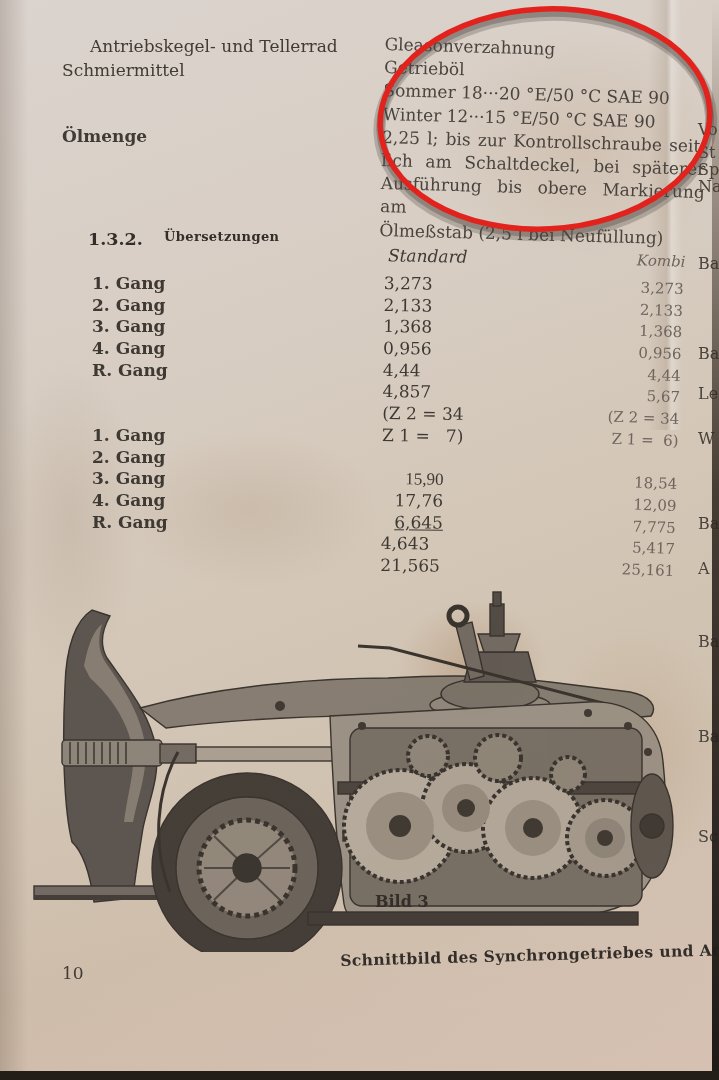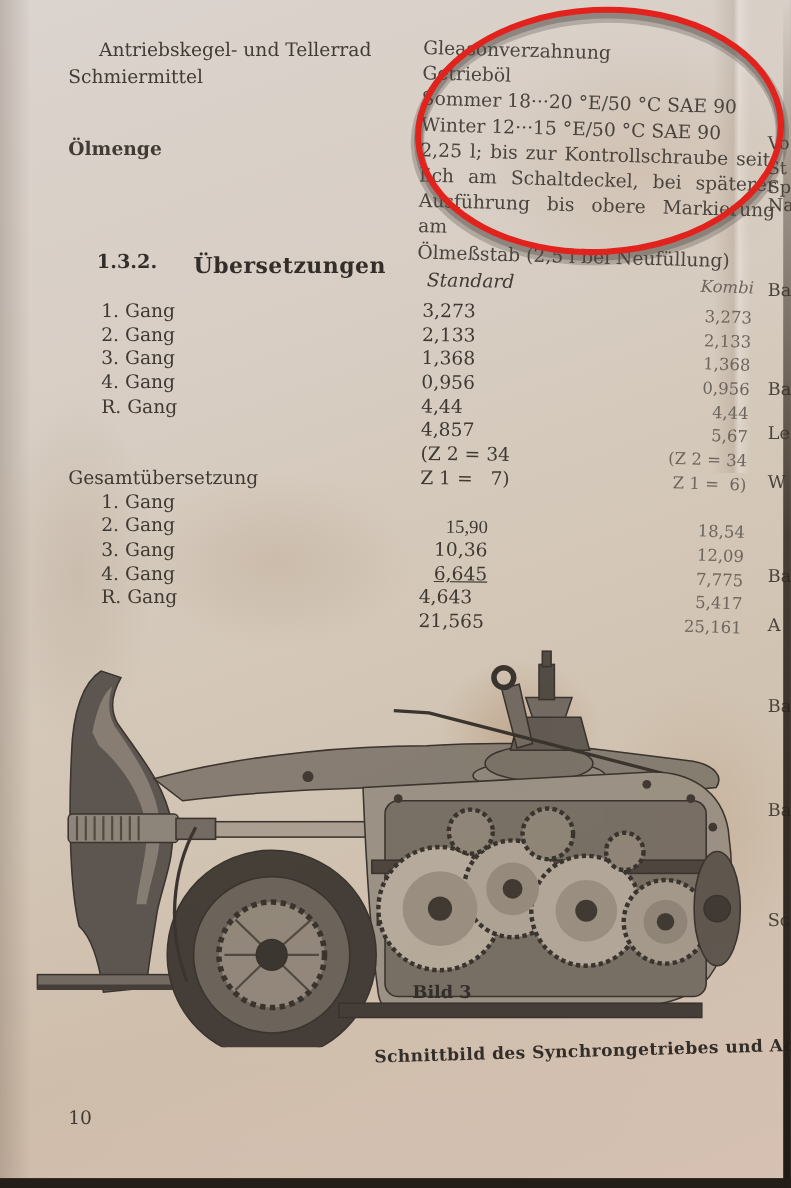--- a/index.html
+++ b/index.html
@@ -10,21 +10,21 @@
   }
   .stain{position:absolute;pointer-events:none;}
   .txt{position:absolute;color:#413b35;font-size:17px;white-space:nowrap;}
   .bold{font-weight:bold;color:#332e29;}
   .ital{font-style:italic;}
   .spec-right{position:absolute;left:385px;top:33px;width:324px;line-height:23.2px;
     transform:rotate(1.6deg);transform-origin:left top;color:#4a443e;font-size:17px;}
   .spec-right .just{text-align:justify;text-align-last:justify;}
   .col{position:absolute;line-height:21.7px;font-size:17px;color:#3f3933;}
   .col div{height:21.7px;}
-  .lbl-ind{padding-left:30px;}
+  .lbl-ind{padding-left:30px;font-weight:bold;}
   .num{white-space:pre;}
   .kombi-col{color:#6e655d;font-size:15px;text-align:right;
     transform:rotate(1.9deg);transform-origin:left top;}
   .frag{position:absolute;left:698px;color:#4a443c;font-size:16px;white-space:nowrap;}
   .edge-right{position:absolute;right:0;top:0;width:7px;height:1080px;
     background:linear-gradient(180deg,rgba(74,58,46,0) 0%,rgba(74,58,46,.35) 14%,rgba(46,38,31,.85) 45%,#1f1a16 100%);}
   .edge-bottom{position:absolute;left:0;bottom:0;width:719px;height:9px;background:#241e19;}
   .edge-left{position:absolute;left:0;top:0;width:28px;height:1080px;
     background:linear-gradient(90deg,rgba(85,68,56,.22),rgba(85,68,56,0));}
   .crease{position:absolute;top:0;left:648px;width:34px;height:430px;
@@ -53,53 +53,52 @@
     <div>Getrieböl</div>
     <div>Sommer 18···20 °E/50 °C SAE 90</div>
     <div>Winter 12···15 °E/50 °C SAE 90</div>
     <div class="just">2,25 l; bis zur Kontrollschraube seit-</div>
     <div class="just">lich am Schaltdeckel, bei späterer</div>
     <div class="just">Ausführung bis obere Markierung am</div>
     <div>Ölmeßstab (2,5 l bei Neufüllung)</div>
   </div>
 
   <div class="txt bold" style="left:88px;top:229px;font-size:17.5px;">1.3.2.</div>
-  <div class="txt bold" style="left:176px;top:229px;font-size:20px;letter-spacing:.4px;">Übersetzungen</div>
+  <div class="txt bold" style="left:164px;top:229px;font-size:13px;letter-spacing:.4px;">Übersetzungen</div>
 
   <div class="txt ital" style="left:388px;top:246px;transform:rotate(1.2deg);">Standard</div>
   <div class="txt ital" style="left:637px;top:252px;font-size:15px;color:#6e655d;transform:rotate(2deg);">Kombi</div>
 
   <div class="col" style="left:62px;top:273px;width:310px;">
     <div class="lbl-ind">1. Gang</div>
     <div class="lbl-ind">2. Gang</div>
     <div class="lbl-ind">3. Gang</div>
     <div class="lbl-ind">4. Gang</div>
     <div class="lbl-ind">R. Gang</div>
     <div></div>
     <div></div>
-    <div>Gesamtübersetzung</div>
     <div class="lbl-ind">1. Gang</div>
     <div class="lbl-ind">2. Gang</div>
     <div class="lbl-ind">3. Gang</div>
     <div class="lbl-ind">4. Gang</div>
     <div class="lbl-ind">R. Gang</div>
   </div>
 
   <div class="col" style="left:384px;top:273px;width:110px;transform:rotate(0.7deg);transform-origin:left top;">
     <div class="num">3,273</div>
     <div class="num">2,133</div>
     <div class="num">1,368</div>
     <div class="num">0,956</div>
     <div class="num">4,44</div>
     <div class="num">4,857</div>
     <div class="num">(Z 2 = 34</div>
     <div class="num">Z 1 =   7)</div>
     <div class="num"></div>
     <div class="num" style="width:62px;text-align:right;font-family:Liberation Serif, serif;">15,90</div>
-    <div class="num" style="width:62px;text-align:right;">10,36</div>
+    <div class="num" style="width:62px;text-align:right;">17,76</div>
     <div class="num" style="width:62px;text-align:right;text-decoration:underline;">6,645</div>
     <div class="num" style="width:62px;text-align:left;">4,643</div>
     <div class="num" style="width:62px;">21,565</div>
   </div>
 
   <div class="col kombi-col" style="left:560px;top:275px;width:124px;">
     <div class="num">3,273</div>
     <div class="num">2,133</div>
     <div class="num">1,368</div>
     <div class="num">0,956</div>
@@ -226,21 +225,21 @@
         <circle cx="334" cy="140" r="4"></circle>
           <circle cx="620" cy="166" r="4"></circle>
         <circle cx="252" cy="120" r="5"></circle>
       </g>
     </g>
   </svg>
 
   <div class="txt bold" style="left:347px;top:892px;font-size:16px;margin-left:28px;">Bild 3</div>
   <div class="txt bold" style="left:340px;top:951px;font-size:15.5px;letter-spacing:.4px;transform:rotate(-1.6deg);transform-origin:left top;">Schnittbild des Synchrongetriebes und Achsantrie</div>
 
-  <div class="txt" style="left:62px;top:963px;margin-top:44px;">10</div>
+  <div class="txt" style="left:62px;top:963px;">10</div>
 
   <svg style="left:0;top:0;" width="719" height="1080" viewBox="0 0 719 1080">
     <g transform="rotate(-3 545 119)" fill="none">
       <ellipse cx="545" cy="125" rx="166" ry="110" stroke="rgba(75,70,64,.28)" stroke-width="12"></ellipse>
       <ellipse cx="545" cy="123" rx="165" ry="110" stroke="rgba(75,70,64,.35)" stroke-width="8"></ellipse>
       <ellipse cx="545" cy="119" rx="165" ry="110" stroke="#e2231d" stroke-width="5.5"></ellipse>
     </g>
   </svg>
 
   <div class="edge-left"></div>

